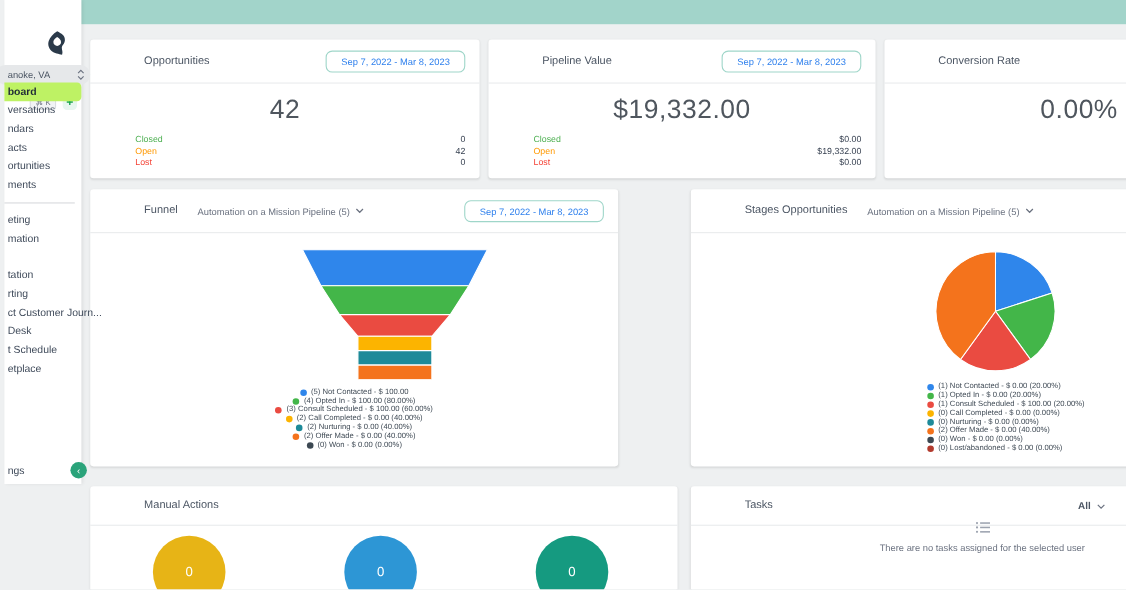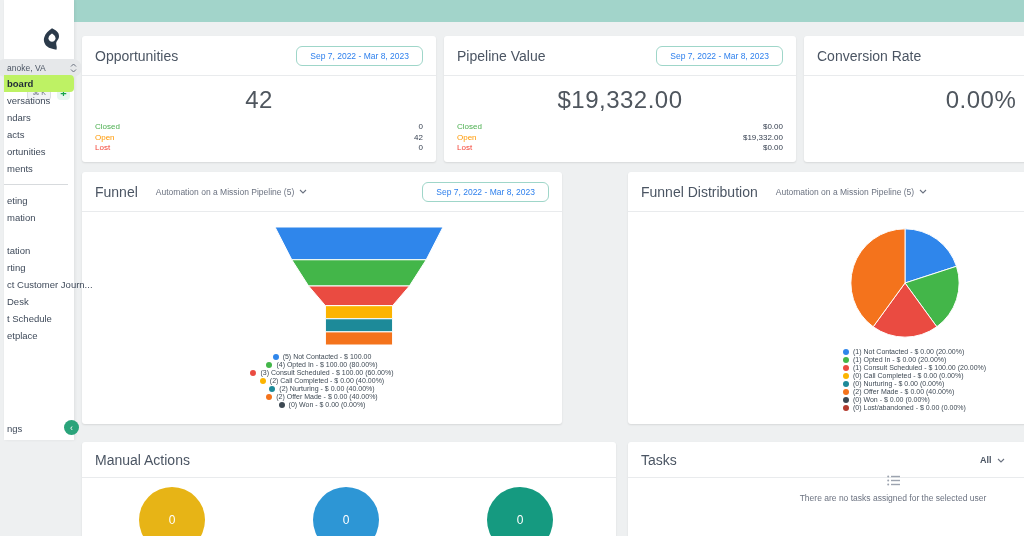--- a/index.html
+++ b/index.html
@@ -24,33 +24,33 @@
   .settings{position:absolute;left:3px;bottom:6px;font-size:9.5px;color:#3f4a5a;cursor:pointer;}
   .collapse{position:absolute;left:60px;bottom:5px;width:15px;height:15px;border-radius:50%;background:#2aa37a;
             border:none;color:#fff;font-size:9px;line-height:14px;text-align:center;padding:0;cursor:pointer;z-index:6;}
   
   .topstrip{position:absolute;left:70px;top:0;width:954px;height:22px;background:#a2d4ca;}
   
   .card{position:absolute;background:#fff;border-radius:3px;box-shadow:0 1px 2px rgba(0,0,0,.10);}
   .card-header{height:40px;display:flex;align-items:center;justify-content:space-between;
                padding:0 13px;border-bottom:1px solid #e9ebed;box-sizing:border-box;}
   .hdr-left{display:flex;align-items:center;gap:18px;}
-  .card-title{font-size:14px;color:#4b5563;}
+  .card-title{font-size:10px;color:#4b5563;margin-left:36px;}
   .selector{display:flex;align-items:center;gap:5px;font-size:8.5px;color:#6b7280;cursor:pointer;white-space:nowrap;}
   .selector.bold{font-weight:bold;color:#4b5563;font-size:9px;}
   .date-btn{border:1px solid #9fd6c9;color:#2f80ed;font-size:8.5px;padding:4px 13px;border-radius:6px;
             background:#fff;cursor:pointer;white-space:nowrap;}
   .chev{display:inline-block;}
   
   #card-opportunities{left:82px;top:36px;width:354px;height:126px;}
   #card-pipeline{left:444px;top:36px;width:352px;height:126px;}
   #card-conversion{left:804px;top:36px;width:354px;height:126px;}
   .big-value{text-align:center;font-size:24px;color:#4f565e;margin-top:10px;letter-spacing:.5px;}
   .breakdown{padding:8px 13px 0;}
-  .bk-row{display:flex;justify-content:space-between;font-size:8px;line-height:10.5px;}
+  .bk-row{display:flex;justify-content:space-between;font-size:8px;line-height:10.5px;margin-left:28px;}
   .bk-row .val{color:#374151;}
   
   #card-funnel{left:82px;top:172px;width:480px;height:252px;}
   #card-stages{left:628px;top:172px;width:530px;height:252px;}
   #funnel-svg{position:absolute;left:187px;top:55px;}
   #pie-svg{position:absolute;left:219px;top:53px;}
   .legend{position:absolute;left:0;right:0;display:flex;flex-direction:column;align-items:center;}
   #funnel-legend{top:181px;}
   #pie-legend{top:176px;left:215px;right:auto;align-items:flex-start;}
   .lg-row{display:flex;align-items:center;gap:4px;margin-bottom:1px;width:max-content;}
@@ -216,21 +216,21 @@
         <div class="lg-row">
           <span class="lg-dot" style="background: rgb(60, 72, 82);"></span>
           <span class="lg-txt">(0) Won - $ 0.00 (0.00%)</span>
         </div>
       </div>
   </section>
 
   <section class="card" id="card-stages">
     <div class="card-header">
       <div class="hdr-left">
-        <span class="card-title">Funnel Distribution</span>
+        <span class="card-title">Stages Opportunities</span>
         <span class="selector">
           <span>Automation on a Mission Pipeline (5)</span>
           <svg class="chev" width="8" height="5" viewBox="0 0 8 5">
               <path d="M1 1l3 3 3-3" fill="none" stroke="#6b7280" stroke-width="1.1"></path>
             </svg>
         </span>
       </div>
     </div>
     <svg id="pie-svg" width="116" height="116" viewBox="0 0 120 120">
         <path d="M60 60 L60.00 4.00 A56 56 0 0 1 113.26 42.70 Z" fill="#2f86eb" stroke="#fff" stroke-width="1"></path>

